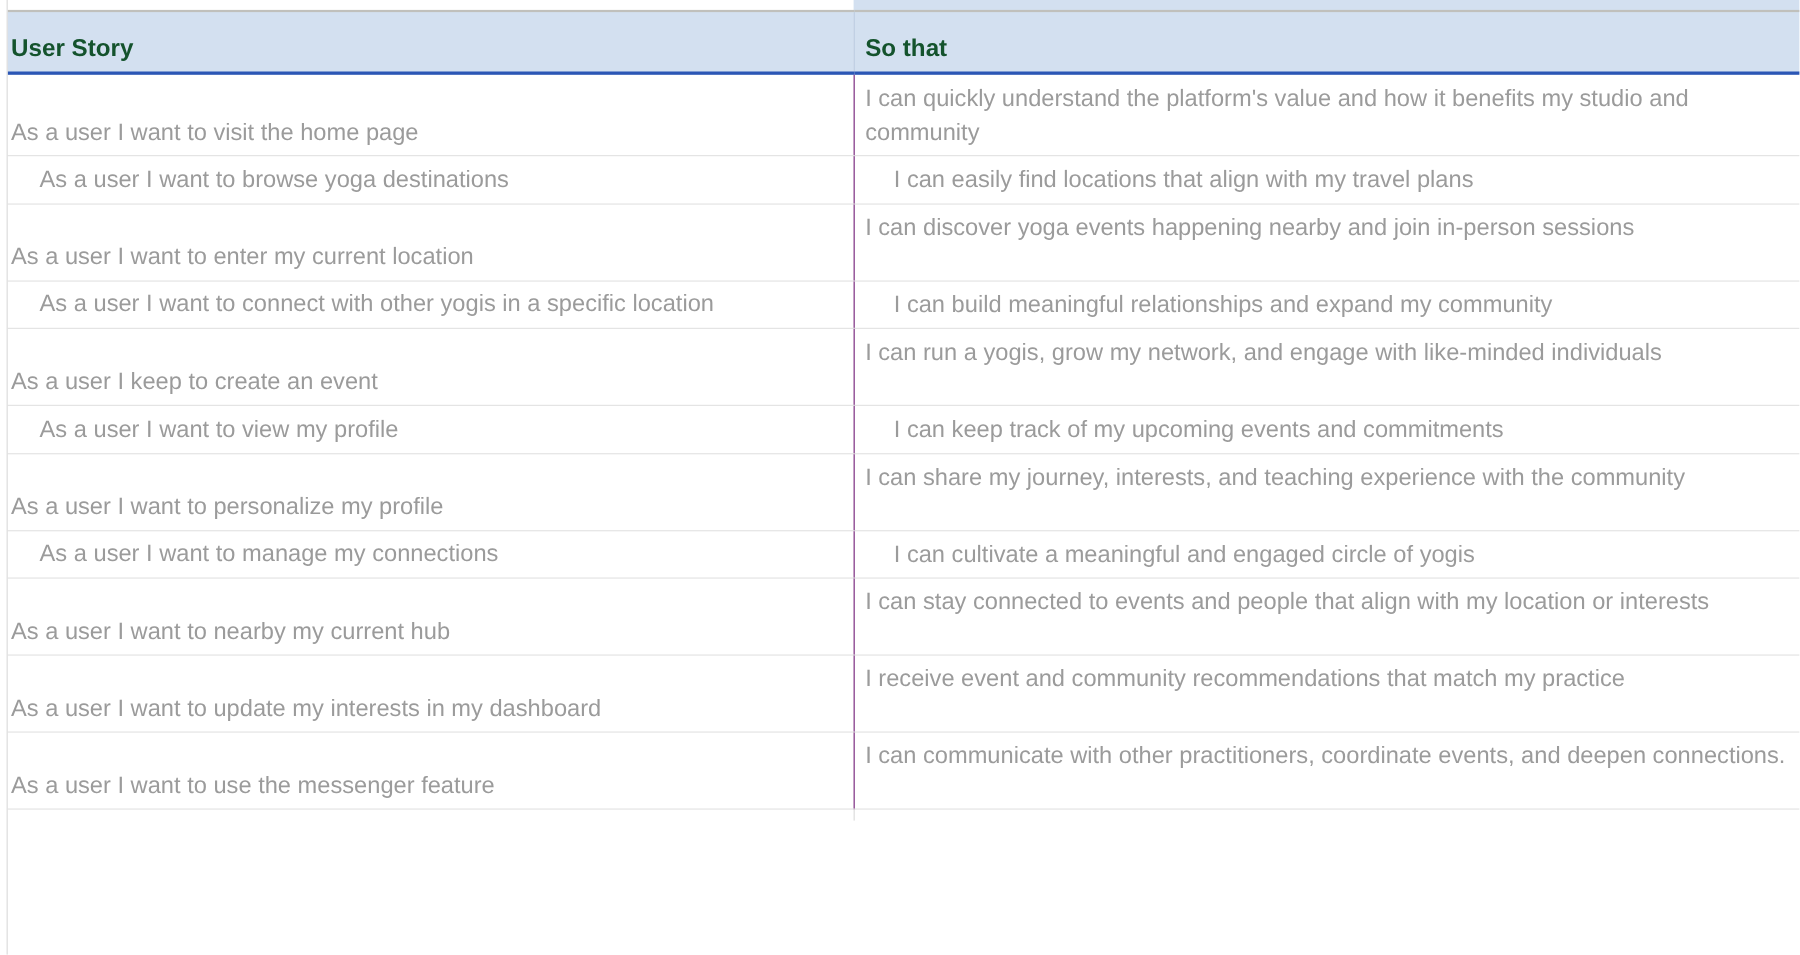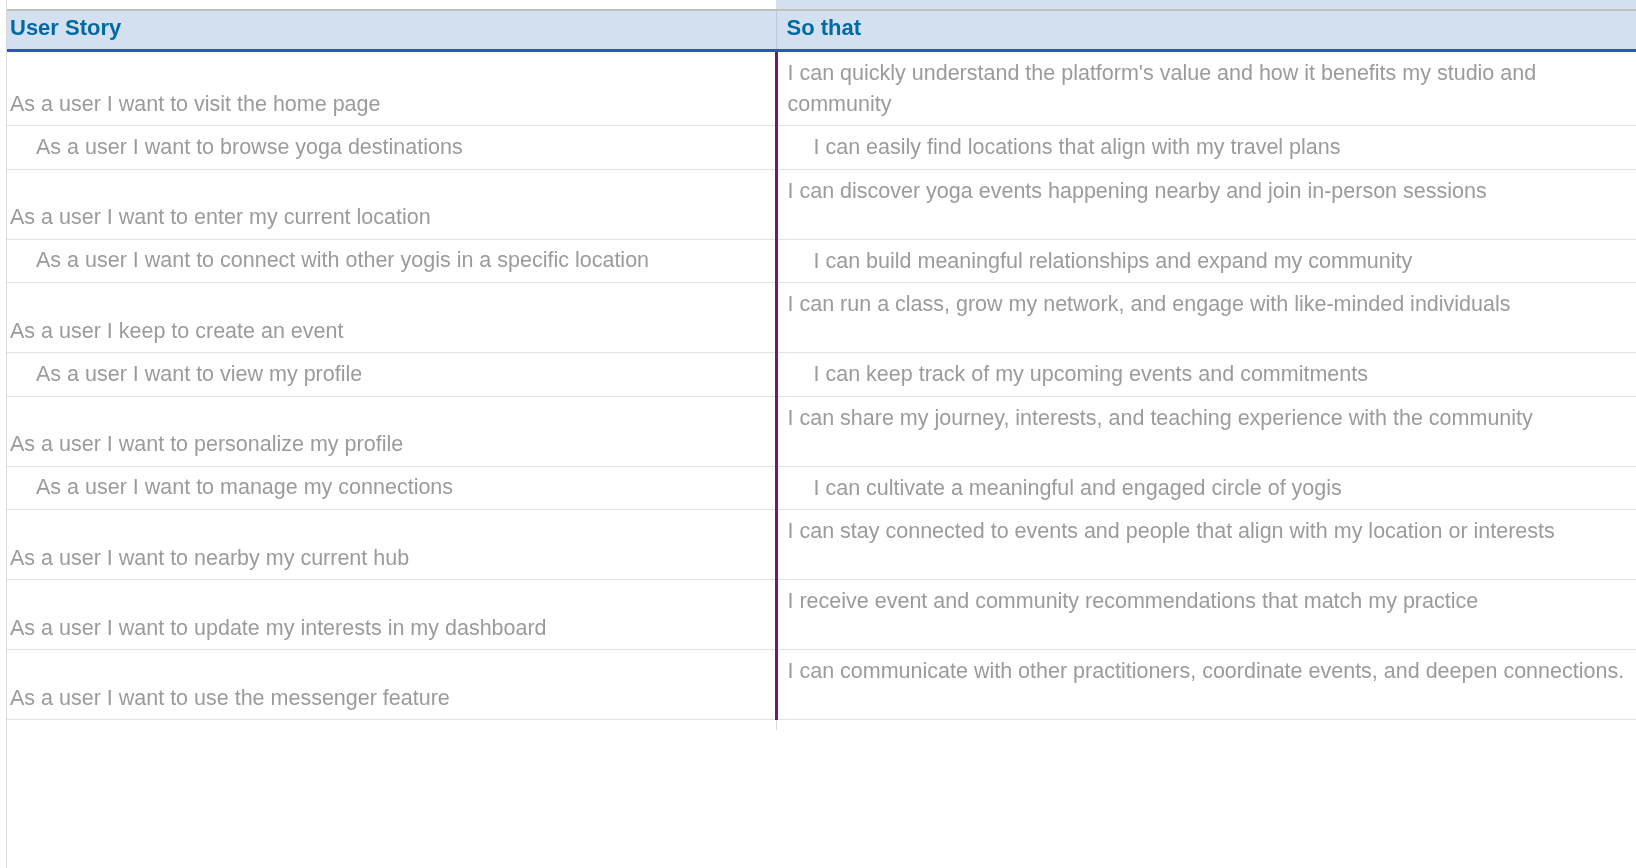--- a/index.html
+++ b/index.html
@@ -39,43 +39,43 @@
     padding: 0;
     border: none;
     border-bottom: 2px solid #c0c0bc;
   }
   td.sliver-left  { background: #ffffff; border-right: 1px solid #d9d9d9; }
   td.sliver-right { background: #d3e0f0; }
 
   
   tr.header-row th {
     background: #d3e0f0;
-    color: #0369a1;
+    color: #14532d;
     font-size: 22px;
     font-weight: bold;
     text-align: left;
     vertical-align: middle;
-    padding: 4px 10px 8px 10px;
+    padding: 20px 10px 8px 10px;
     height: 36px;
     border-bottom: 3px solid #2b56b5;
     border-right: 1px solid #b9c9de;
     box-sizing: border-box;
     letter-spacing: 0px;
   }
   tr.header-row th:last-child { border-right: none; }
 
   
   table.story-table td.cell {
     color: #9b9b9b;
     font-size: 21.5px;
     line-height: 1.42;
     vertical-align: bottom;
     padding: 5px 10px 6px 10px;
     border-bottom: 1px solid #e2e2e2;
-    border-right: 3px solid #701a75;
+    border-right: 1px solid #701a75;
     box-sizing: border-box;
     white-space: normal;
     word-wrap: break-word;
   }
   table.story-table td.cell-sothat {
     vertical-align: top;
     border-right: none;
     padding-top: 6px;
     margin-top: 44px;
   }
@@ -145,21 +145,21 @@
       </tr>
 
 
       <tr class="row-short row-single">
         <td class="cell cell-story">As a user I want to connect with other yogis in a specific location</td>
         <td class="cell cell-sothat">I can build meaningful relationships and expand my community</td>
       </tr>
 
       <tr class="row-tall">
         <td class="cell cell-story">As a user I keep to create an event</td>
-        <td class="cell cell-sothat">I can run a class, grow my network, and engage with like-minded individuals</td>
+        <td class="cell cell-sothat">I can run a yogis, grow my network, and engage with like-minded individuals</td>
       </tr>
 
       <tr class="row-short row-single">
         <td class="cell cell-story">As a user I want to view my profile</td>
         <td class="cell cell-sothat">I can keep track of my upcoming events and commitments</td>
       </tr>
 
       <tr class="row-tall">
         <td class="cell cell-story">As a user I want to personalize my profile</td>
         <td class="cell cell-sothat">I can share my journey, interests, and teaching experience with the community</td>

